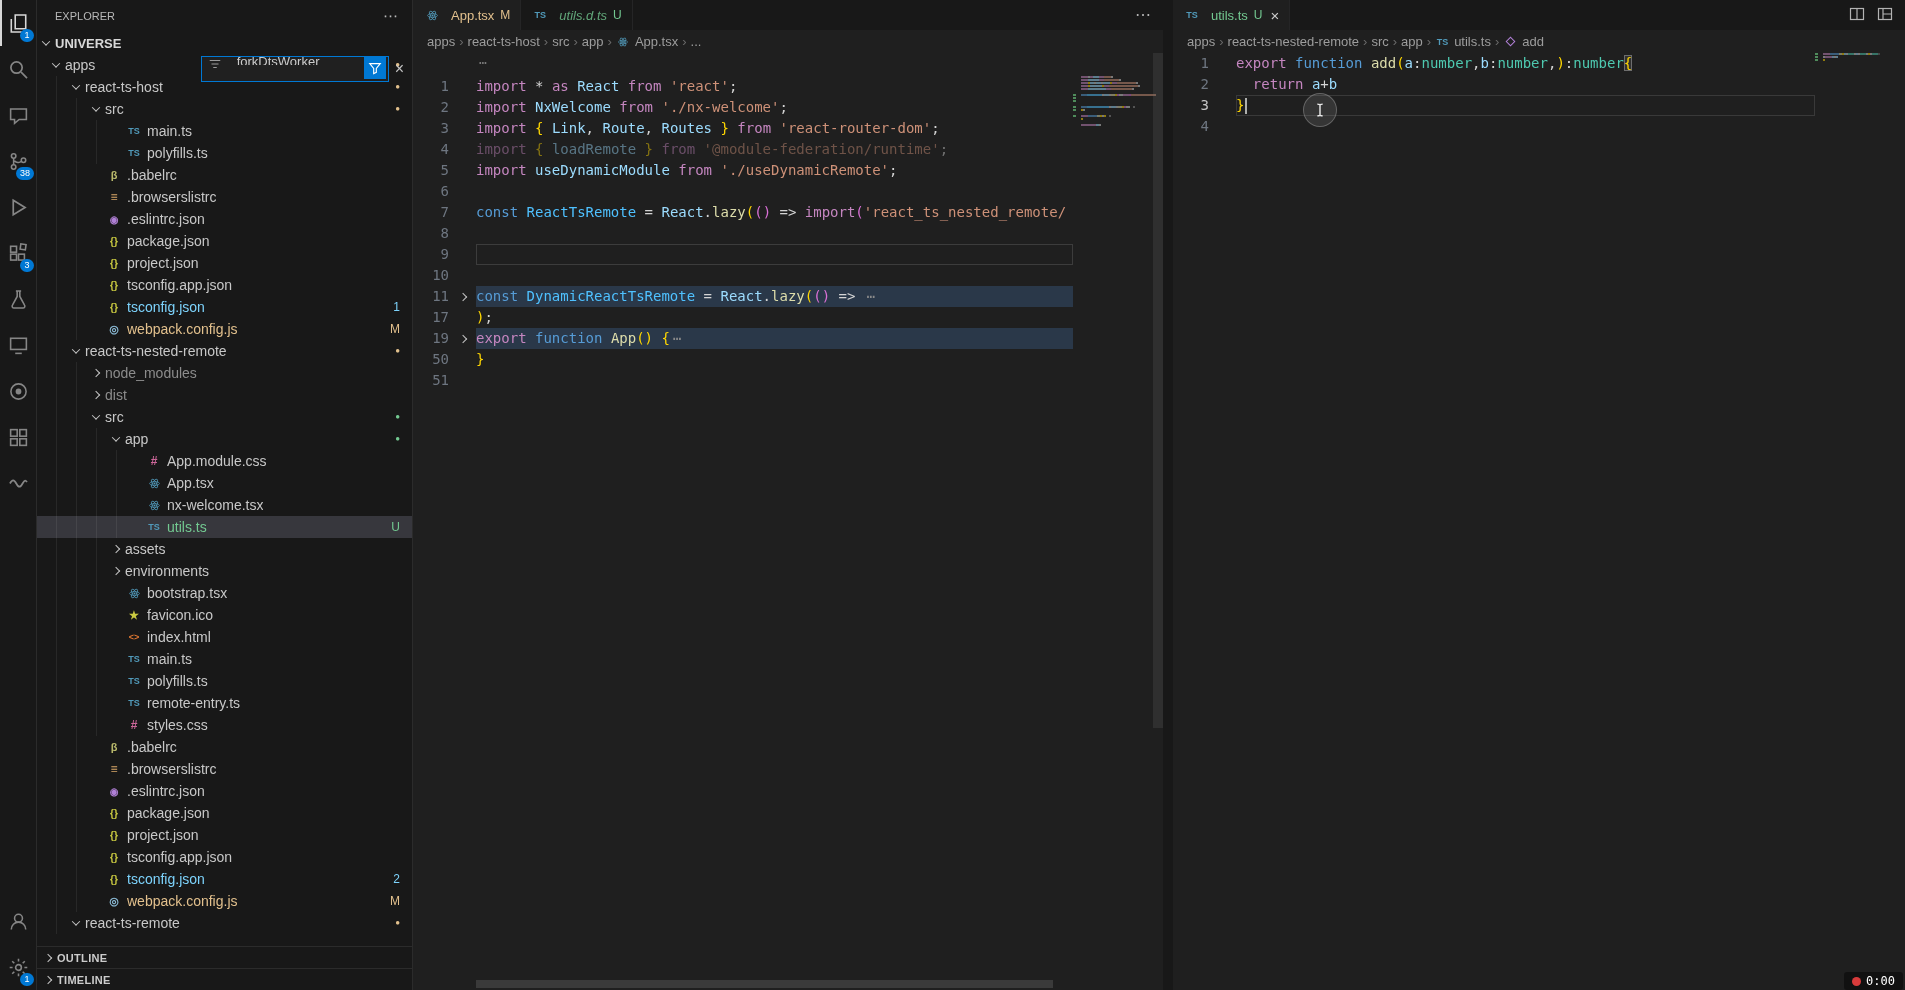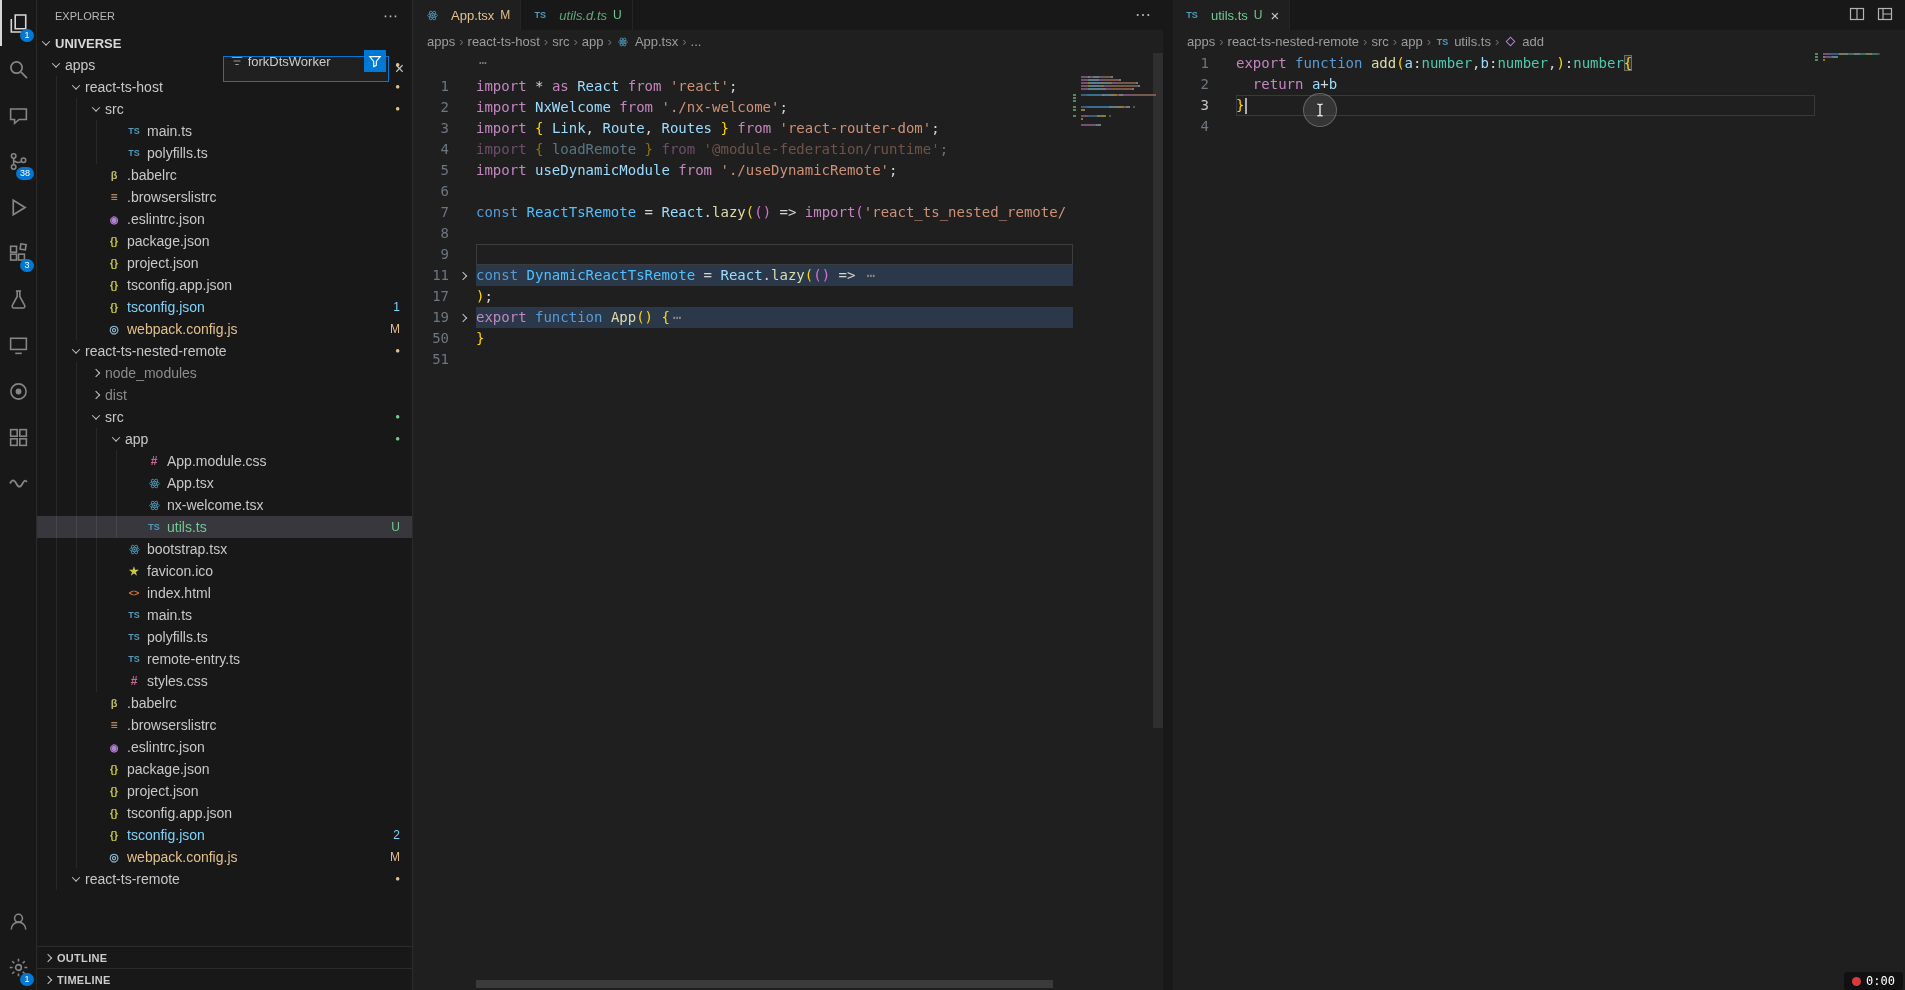--- a/index.html
+++ b/index.html
@@ -53,22 +53,22 @@
   .fi-react{color:#519aba}
   .tlabel{white-space:nowrap;overflow:hidden}
   .c-mod{color:#e2c08d}
   .c-add{color:#73c991}
   .c-error{color:#7dd3fc}
   .c-ignored{color:#8c8c8c}
   .rbadge{margin-left:auto;font-size:12px}
   .dot{margin-left:auto;font-size:8px;line-height:1}
 
   .filter-wrap{position:absolute;top:56px;right:8px;display:flex;align-items:center;gap:6px;z-index:6}
-  .filter-box{display:flex;align-items:center;background:#202020;border:1px solid #0078d4;
-    height:26px;padding:0 2px 16px 6px;gap:4px}
+  .filter-box{display:flex;background:#202020;border:1px solid #0078d4;
+    height:26px;padding:0 2px 16px 6px;gap:15px}
   .flt-lines{color:#9a9a9a;display:inline-flex}
   .flt-lines svg,.funnel svg{width:14px;height:14px}
   .flt-input{background:transparent;border:none;outline:none;color:#ccc;font-size:13px;width:112px;
     font-family:"Liberation Sans",sans-serif}
   .funnel{width:22px;height:22px;background:#0078d4;color:#fff;display:inline-flex;
     align-items:center;justify-content:center;cursor:pointer}
   .flt-close{color:#c5c5c5;font-size:16px;cursor:pointer}
 
   .sb-bottom{position:absolute;bottom:0;left:0;right:0;background:#181818}
   .sb-sec{height:22px;display:flex;align-items:center;gap:6px;padding-left:8px;
@@ -473,20 +473,38 @@
           <span class="guide"></span>
           <span class="guide"></span>
           <span class="guide"></span>
           <span class="guide"></span>
           <span class="chev-cell"></span>
           <span class="fi">
             <b class="g-ts">TS</b>
           </span>
           <span class="tlabel c-add">utils.ts</span>
           <span class="rbadge c-add">U</span>
+        </div>
+        <div class="row">
+          <span class="guide"></span>
+          <span class="guide"></span>
+          <span class="guide"></span>
+          <span class="chev-cell">
+            <i class="chev right"></i>
+          </span>
+          <span class="tlabel">assets</span>
+        </div>
+        <div class="row">
+          <span class="guide"></span>
+          <span class="guide"></span>
+          <span class="guide"></span>
+          <span class="chev-cell">
+            <i class="chev right"></i>
+          </span>
+          <span class="tlabel">environments</span>
         </div>
         <div class="row">
           <span class="guide"></span>
           <span class="guide"></span>
           <span class="guide"></span>
           <span class="chev-cell"></span>
           <span class="fi">
             <svg viewBox="0 0 16 16" class="fi-react">
               <circle cx="8" cy="8" r="1.2" fill="currentColor"></circle>
               <g fill="none" stroke="currentColor" stroke-width="0.9">
@@ -757,20 +775,25 @@
             <div class="cl">
               <span class="ln">8</span>
               <span class="fold-col"></span>
               <span class="ltext"></span>
             </div>
             <div class="cl boxed">
               <span class="ln">9</span>
               <span class="fold-col"></span>
               <span class="ltext"></span>
             </div>
+            <div class="cl">
+              <span class="ln">10</span>
+              <span class="fold-col"></span>
+              <span class="ltext"></span>
+            </div>
             <div class="cl hl">
               <span class="ln">11</span>
               <span class="fold-col">
                 <i class="chev right"></i>
               </span>
               <span class="ltext"><span class="tk-d">const </span><span class="tk-c">DynamicReactTsRemote </span><span class="tk-p">= </span><span class="tk-v">React</span><span class="tk-p">.</span><span class="tk-f">lazy</span><span class="tk-b1">(</span><span class="tk-b2">()</span><span class="tk-p"> =&gt; </span><span class="tk-fold">⋯</span></span>
             </div>
             <div class="cl">
               <span class="ln">17</span>
               <span class="fold-col"></span>

